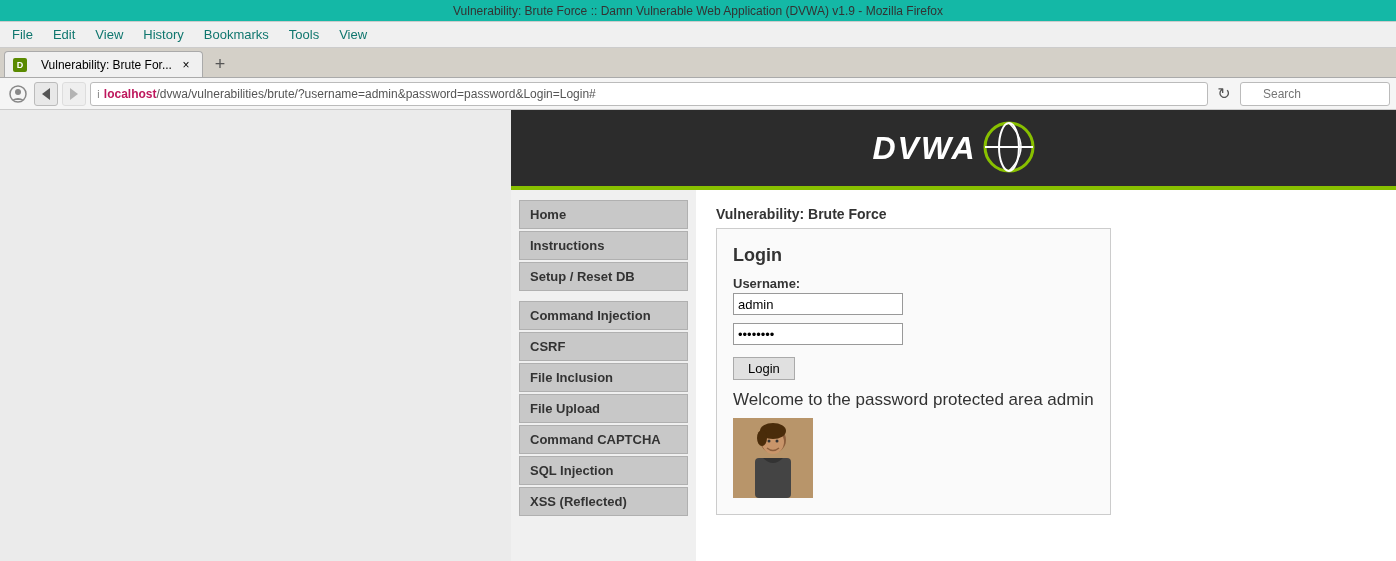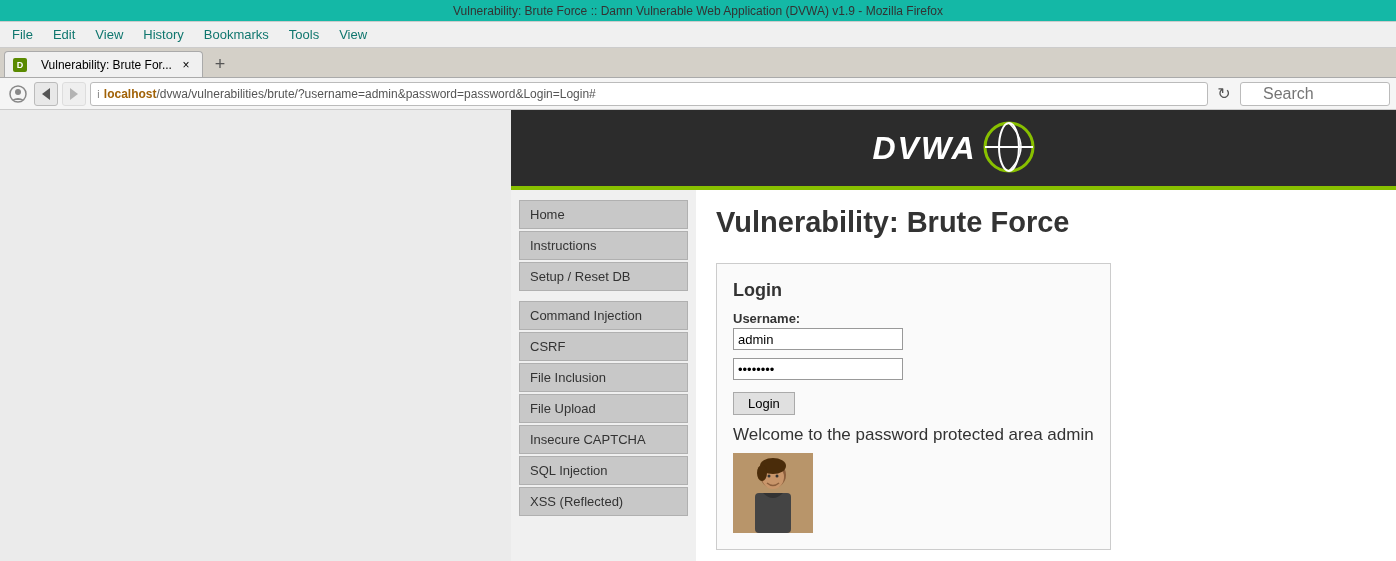--- a/index.html
+++ b/index.html
@@ -127,39 +127,39 @@
       height: 24px;
       border: 1px solid #bbb;
       border-radius: 3px;
       background: white;
       display: flex;
       align-items: center;
       padding: 0 6px;
       font-size: 12px;
     }
     .url-lock { color: #888; margin-right: 4px; font-size: 11px; }
-    .url-host { color: #a16207; font-weight: bold; }
+    .url-host { color: #be185d; font-weight: bold; }
     .url-path { color: #555; }
     .reload-btn {
       width: 24px;
       height: 24px;
       display: flex;
       align-items: center;
       justify-content: center;
       font-size: 16px;
       cursor: pointer;
       color: #555;
     }
     .search-box {
       width: 150px;
       height: 24px;
       border: 1px solid #bbb;
       border-radius: 3px;
       padding: 0 6px 0 22px;
-      font-size: 16px;
+      font-size: 12px;
       background: white;
       outline: none;
       position: relative;
     }
     .search-wrapper {
       position: relative;
       width: 150px;
     }
     .search-icon-overlay {
       position: absolute;
@@ -235,42 +235,42 @@
     }
     .sidebar-item {
       display: block;
       padding: 6px 10px;
       font-size: 13px;
       color: #333;
       text-decoration: none;
       background: #c8c8c8;
       border: 1px solid #b0b0b0;
       cursor: pointer;
-      font-weight: normal;
+      font-weight: bold;
     }
     .sidebar-item.active {
       background: #88c000;
       color: white;
       border-color: #6a9a00;
       font-weight: bold;
     }
     .sidebar-divider { height: 6px; }
 
     
     .dvwa-main {
       flex: 1;
       padding: 16px 20px;
       background: white;
       overflow-y: auto;
     }
     .page-title {
-      font-size: 29px;
-      font-weight: bold;
-      color: #333;
-      margin-bottom: 24px;
+      font-size: 14px;
+      font-weight: bold;
+      color: #333;
+      margin-bottom: 6px;
     }
 
     
     .login-box {
       border: 1px solid #ccc;
       padding: 16px;
       background: #fafafa;
       display: inline-block;
       min-width: 320px;
       max-width: 500px;
@@ -403,21 +403,21 @@
 
       <div class="dvwa-sidebar">
         <div class="sidebar-item">Home</div>
         <div class="sidebar-item">Instructions</div>
         <div class="sidebar-item">Setup / Reset DB</div>
         <div class="sidebar-divider"></div>
         <div class="sidebar-item">Command Injection</div>
         <div class="sidebar-item">CSRF</div>
         <div class="sidebar-item">File Inclusion</div>
         <div class="sidebar-item">File Upload</div>
-        <div class="sidebar-item">Insecure CAPTCHA</div>
+        <div class="sidebar-item">Command CAPTCHA</div>
         <div class="sidebar-item">SQL Injection</div>
         <div class="sidebar-item">XSS (Reflected)</div>
       </div>
 
       <div class="dvwa-main">
         <div class="page-title">Vulnerability: Brute Force</div>
 
         <div class="login-box">
           <div class="login-title">Login</div>
 

